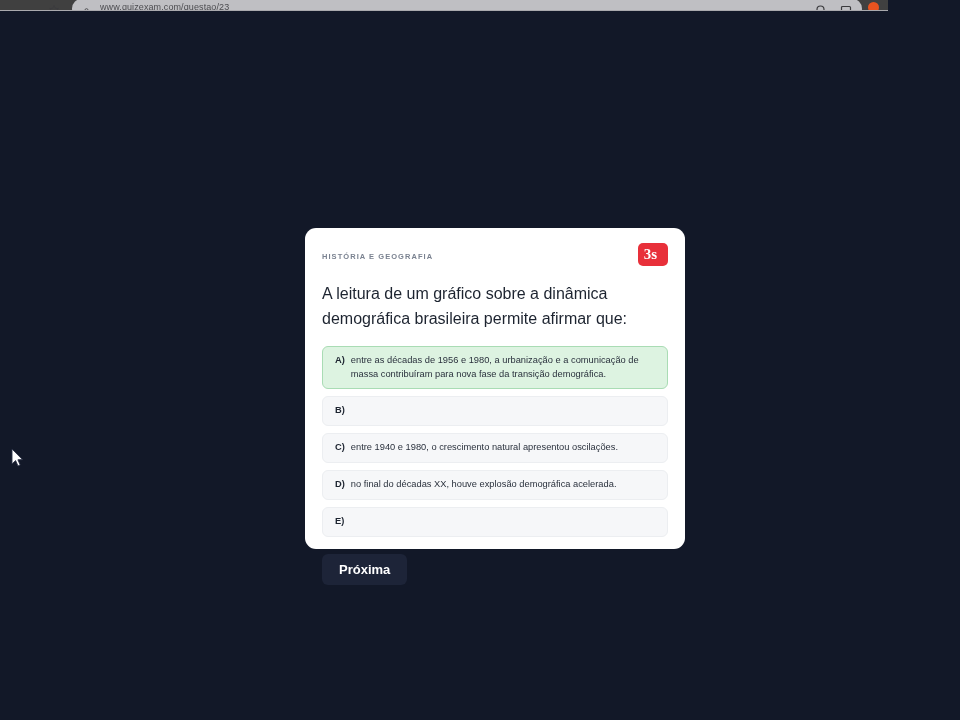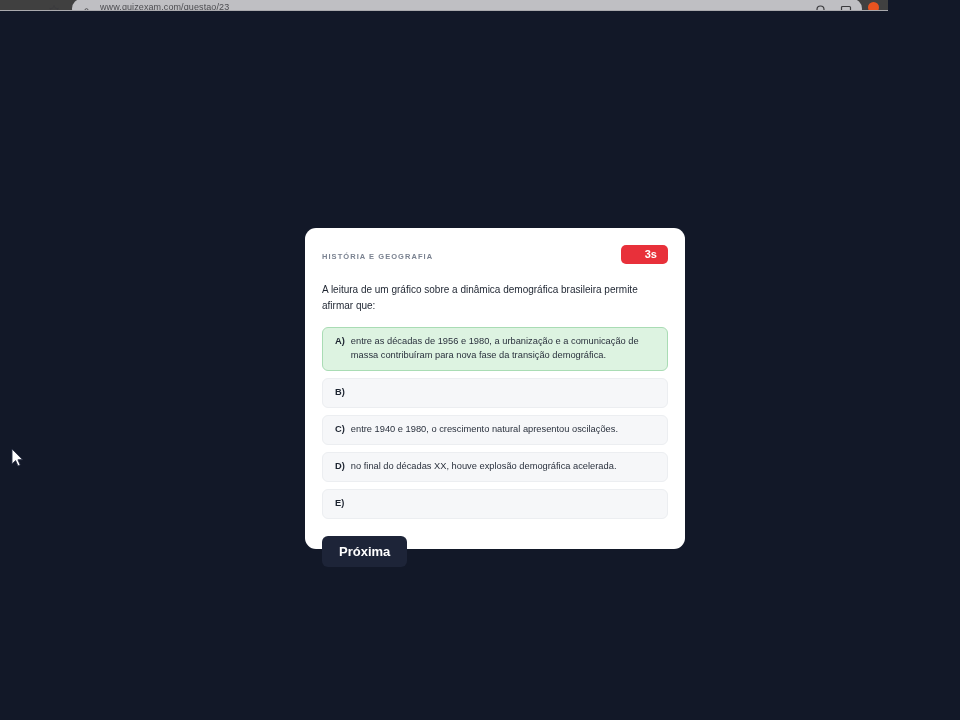--- a/index.html
+++ b/index.html
@@ -115,31 +115,32 @@
     font-size: 7.5px;
     font-weight: bold;
     letter-spacing: 1.05px;
     color: #7a8290;
     text-transform: uppercase;
     padding-top: 3px;
   }
   #timer-badge {
     background: #e8303a;
     color: #ffffff;
-    font-size: 11px;
+    font-size: 15px;
     font-weight: bold;
     border-radius: 5px;
-    padding: 4px 11px 4px 24px;
+    padding: 4px 11px 4px 6px;
     line-height: 1;
     margin-top: -2px;
+    font-family: Liberation Serif, serif;
   }
 
   #question-text {
     margin-top: 18px;
-    font-size: 10px;
+    font-size: 16px;
     line-height: 1.55;
     color: #1d2430;
     width: 320px;
   }
 
   #options-list {
     margin-top: 14px;
     display: flex;
     flex-direction: column;
     gap: 7px;

